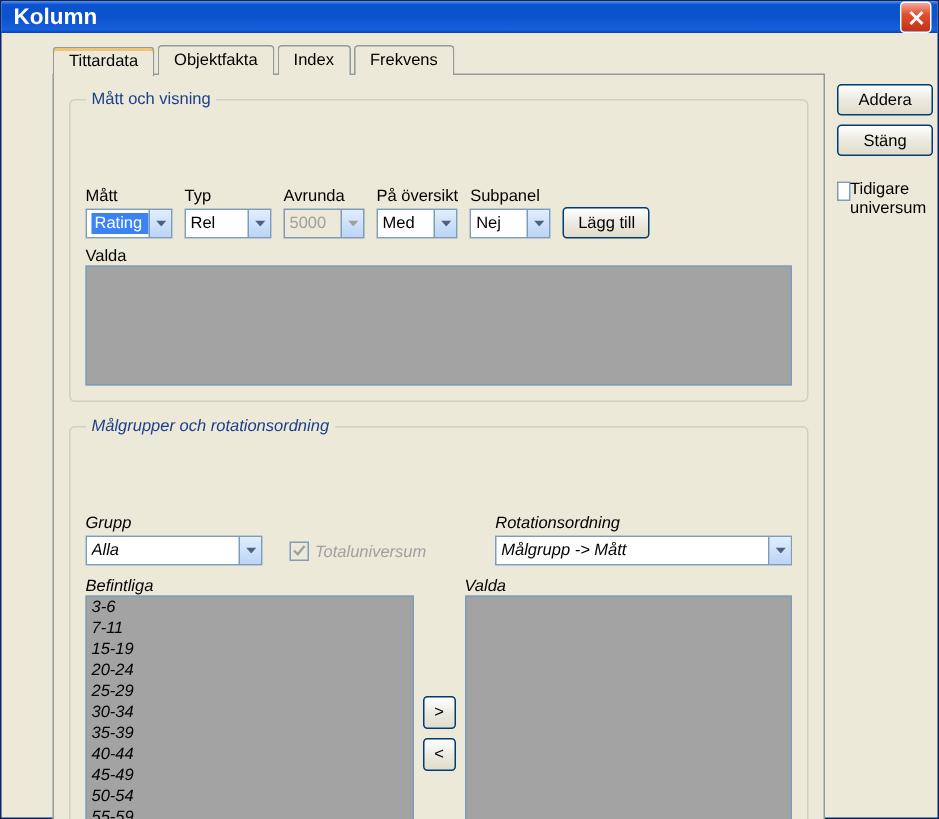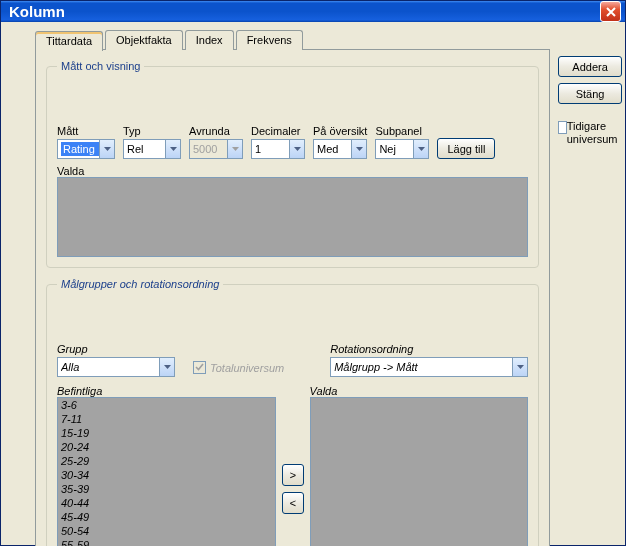--- a/index.html
+++ b/index.html
@@ -234,31 +234,20 @@
               <div class="combo combo-avr disabled">
                 <span class="val">5000</span>
                 <span class="arrow">
                     <svg viewBox="0 0 7 4">
                       <path d="M0 0 L3.5 4 L7 0 Z" fill="#a0a0a0"></path>
                     </svg>
                   </span>
               </div>
             </div>
             <div class="ctl">
-              <label>Decimaler</label>
-              <div class="combo combo-dec">
-                <span class="val">1</span>
-                <span class="arrow">
-                    <svg viewBox="0 0 7 4">
-                      <path d="M0 0 L3.5 4 L7 0 Z" fill="#4d6185"></path>
-                    </svg>
-                  </span>
-              </div>
-            </div>
-            <div class="ctl">
               <label>På översikt</label>
               <div class="combo combo-ovs">
                 <span class="val">Med</span>
                 <span class="arrow">
                     <svg viewBox="0 0 7 4">
                       <path d="M0 0 L3.5 4 L7 0 Z" fill="#4d6185"></path>
                     </svg>
                   </span>
               </div>
             </div>

